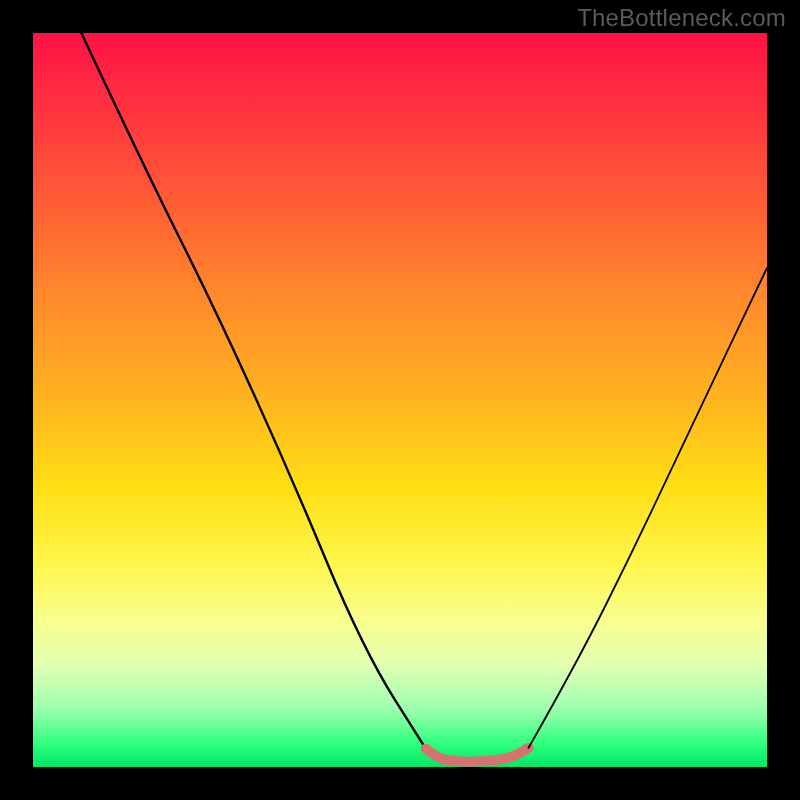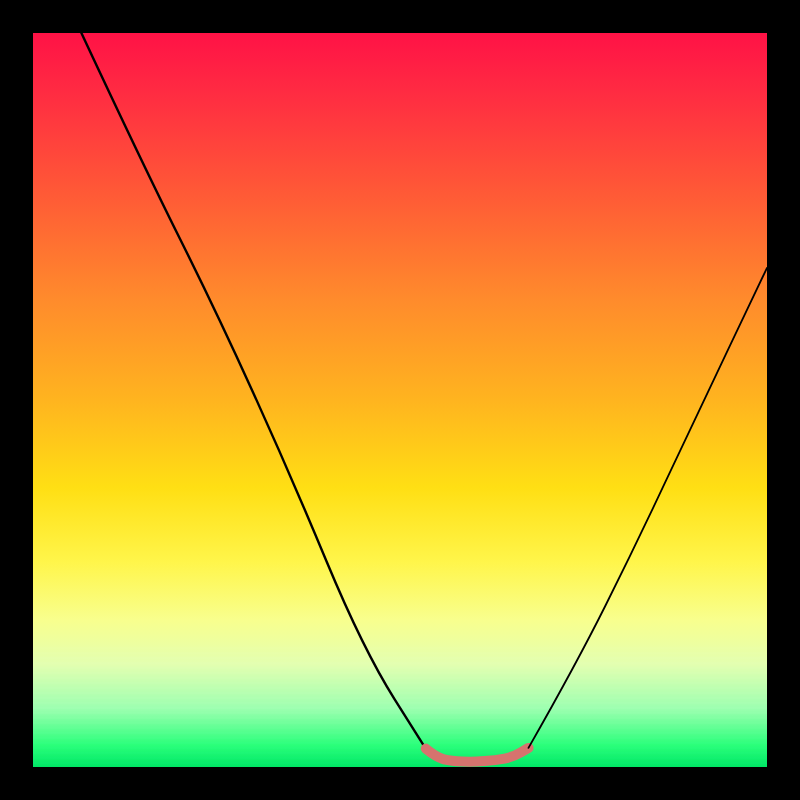--- a/index.html
+++ b/index.html
@@ -77,20 +77,21 @@
     inset: 0;
     width: 100%;
     height: 100%;
   }
 </style>
 </head>
 <body>
 
 <div class="frame">
 
+  <div class="watermark">TheBottleneck.com</div>
 
   <div class="plot-margin">
     <div class="gradient-bg"></div>
     <div class="bottom-stripes"></div>
 
     <svg class="curves" viewBox="0 0 734 734" preserveAspectRatio="none">
       <path fill="none" stroke="#000000" stroke-width="2.4" stroke-linecap="round" d="M48.4 0.0 Q110.1 132.1 146.8 205.5 Q183.5 278.9 220.2 359.7 Q256.9 440.4 293.6 528.5 Q330.3 616.6 361.5 666.1 L392.7 715.6"></path>
       <path fill="none" stroke="#d6736e" stroke-width="10" stroke-linecap="round" d="M392.7 715.6 Q403.7 724.5 411.0 726.3 Q418.4 728.1 429.4 728.5 Q440.4 728.9 451.4 728.1 Q462.4 727.4 471.6 725.6 Q480.8 723.7 488.1 719.3 L495.5 714.9"></path>
       <path fill="none" stroke="#000000" stroke-width="1.8" stroke-linecap="round" d="M495.5 714.9 Q543.2 631.2 572.5 572.5 Q601.9 513.8 631.2 451.4 Q660.6 389.0 697.3 311.9 L734.0 234.9"></path>
     </svg>

